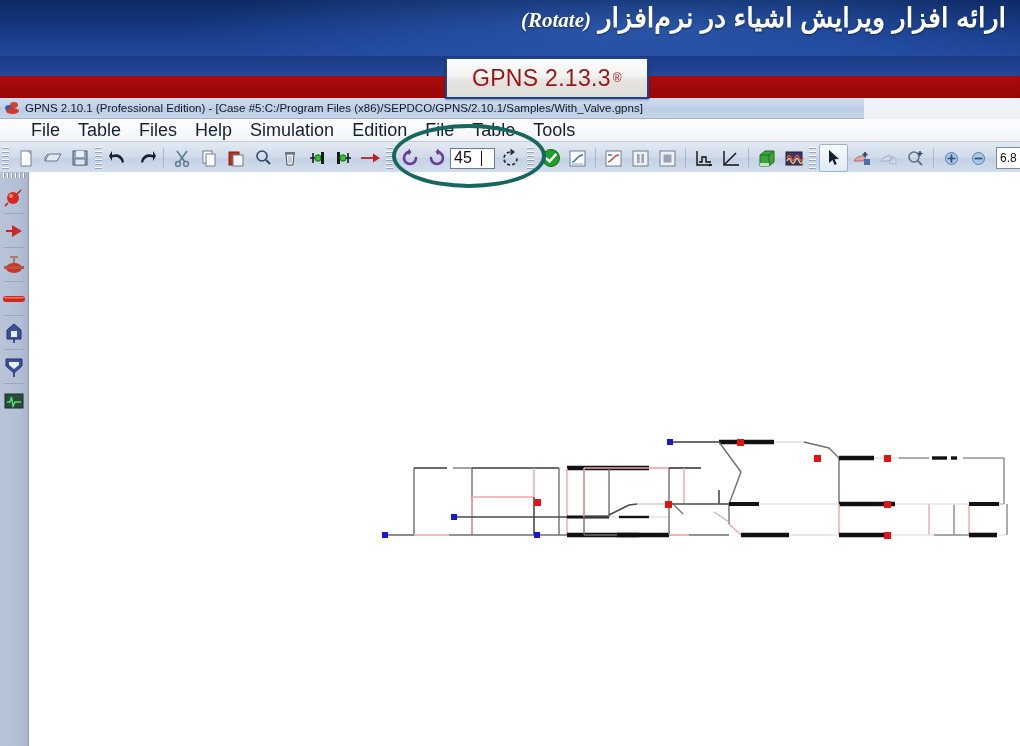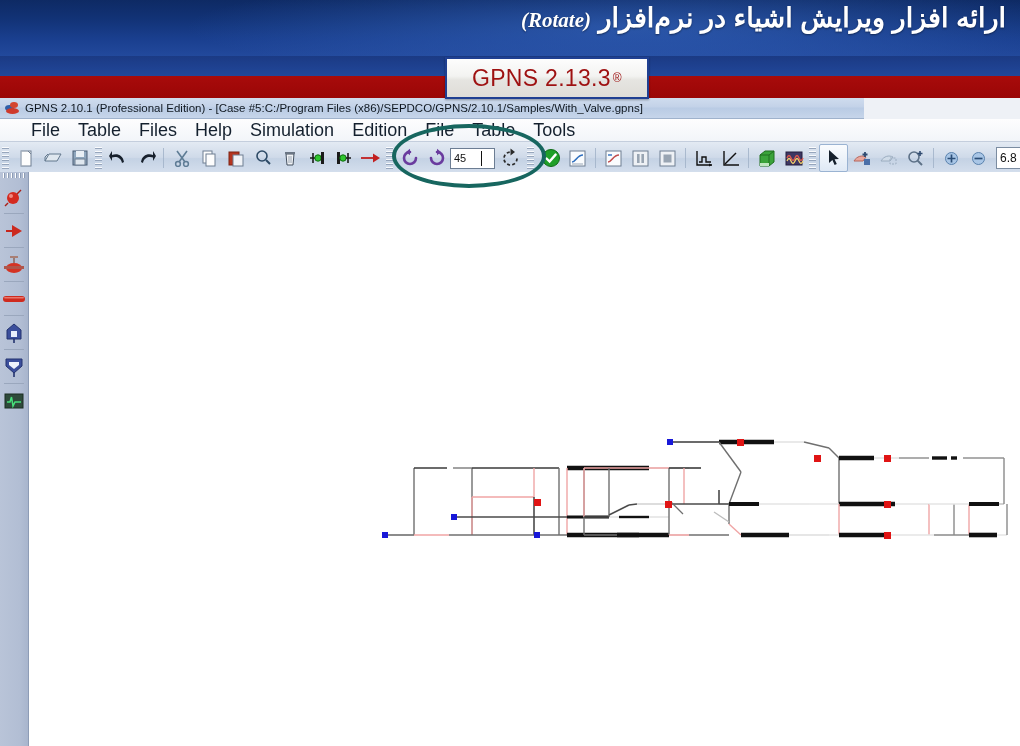--- a/index.html
+++ b/index.html
@@ -105,21 +105,21 @@
     position:relative;cursor:default;
   }
   .tbtn.sel{
     background:linear-gradient(180deg,#fafcfe 0%,#dfe9f5 100%);
     border:1px solid #9ab3d2;border-radius:2px;
   }
   .tsep{width:1px;height:20px;background:#9fb0c7;margin:0 4px;flex:0 0 auto;opacity:.8;}
   .rotfield{
     width:40px;height:19px;flex:0 0 auto;background:#ffffff;
     border:1px solid #6c7d93;
-    font-size:11px;color:#111;display:flex;align-items:center;padding-left:3px;
+    font-size:16px;color:#111;display:flex;align-items:center;padding-left:3px;
     position:relative;
   }
   .rotfield .caret{
     position:absolute;right:12px;top:2px;width:1px;height:15px;background:#111;
   }
   .zoomfield{
     width:46px;height:20px;flex:0 0 auto;background:#ffffff;
     border:1px solid #7b8ca1;
     font-size:12px;color:#111;display:flex;align-items:center;padding-left:3px;
     margin-left:4px;

